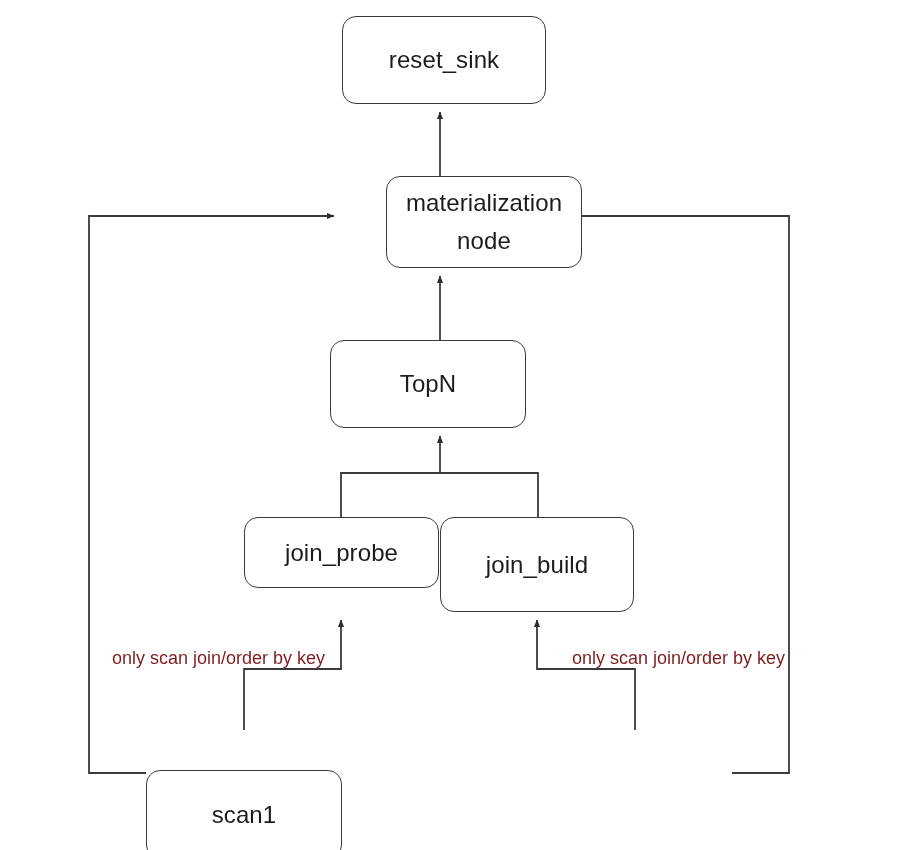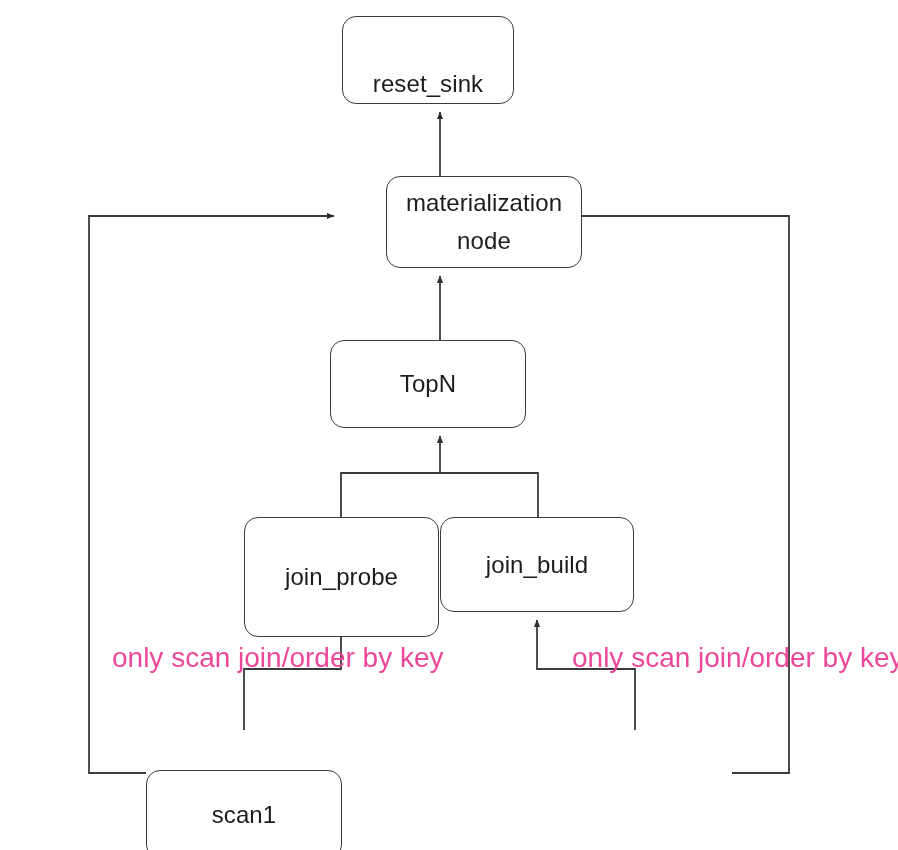--- a/index.html
+++ b/index.html
@@ -40,23 +40,23 @@
     line-height: 38px;
     letter-spacing: 0.1px;
     z-index: 2;
   }
   .node-label {
     display: block;
     white-space: pre-line;
   }
   .edge-label {
     position: absolute;
-    color: #ec4899;
+    color: #7f1d1d;
     font-family: "Liberation Sans", sans-serif;
-    font-size: 28px;
+    font-size: 18px;
     line-height: 30px;
     white-space: nowrap;
     background: transparent;
     z-index: 3;
   }
 </style>
 </head>
 <body>
 
 <div id="diagram-canvas">
@@ -82,34 +82,34 @@
 
       <path d="M635,730 L635,669 L537,669 L537,620" marker-end="url(#arrowhead)"></path>
 
       <path d="M146,773 L89,773 L89,216 L334,216" marker-end="url(#arrowhead)"></path>
 
       <path d="M732,773 L789,773 L789,216 L546,216" marker-end="url(#arrowhead)"></path>
 
     </g>
   </svg>
 
-  <div class="node-box" style="left:342px; top:16px; width:172px; height:88px;align-items:flex-end;">
+  <div class="node-box" style="left:342px; top:16px; width:204px; height:88px;">
     <span class="node-label">reset_sink</span>
   </div>
 
   <div class="node-box" style="left:342px; top:176px; width:196px; height:92px;margin-left:44px;">
     <span class="node-label">materialization
 node</span>
   </div>
 
   <div class="node-box" style="left:330px; top:340px; width:196px; height:88px;">
     <span class="node-label">TopN</span>
   </div>
 
-  <div class="node-box" style="left:244px; top:517px; width:195px; height:120px;text-align:right;">
+  <div class="node-box" style="left:244px; top:517px; width:195px; height:71px;text-align:right;">
     <span class="node-label">join_probe</span>
   </div>
 
   <div class="node-box" style="left:440px; top:517px; width:194px; height:95px;">
     <span class="node-label">join_build</span>
   </div>
 
   <div class="node-box" style="left:146px; top:770px; width:196px; height:89px;">
     <span class="node-label">scan1</span>
   </div>

